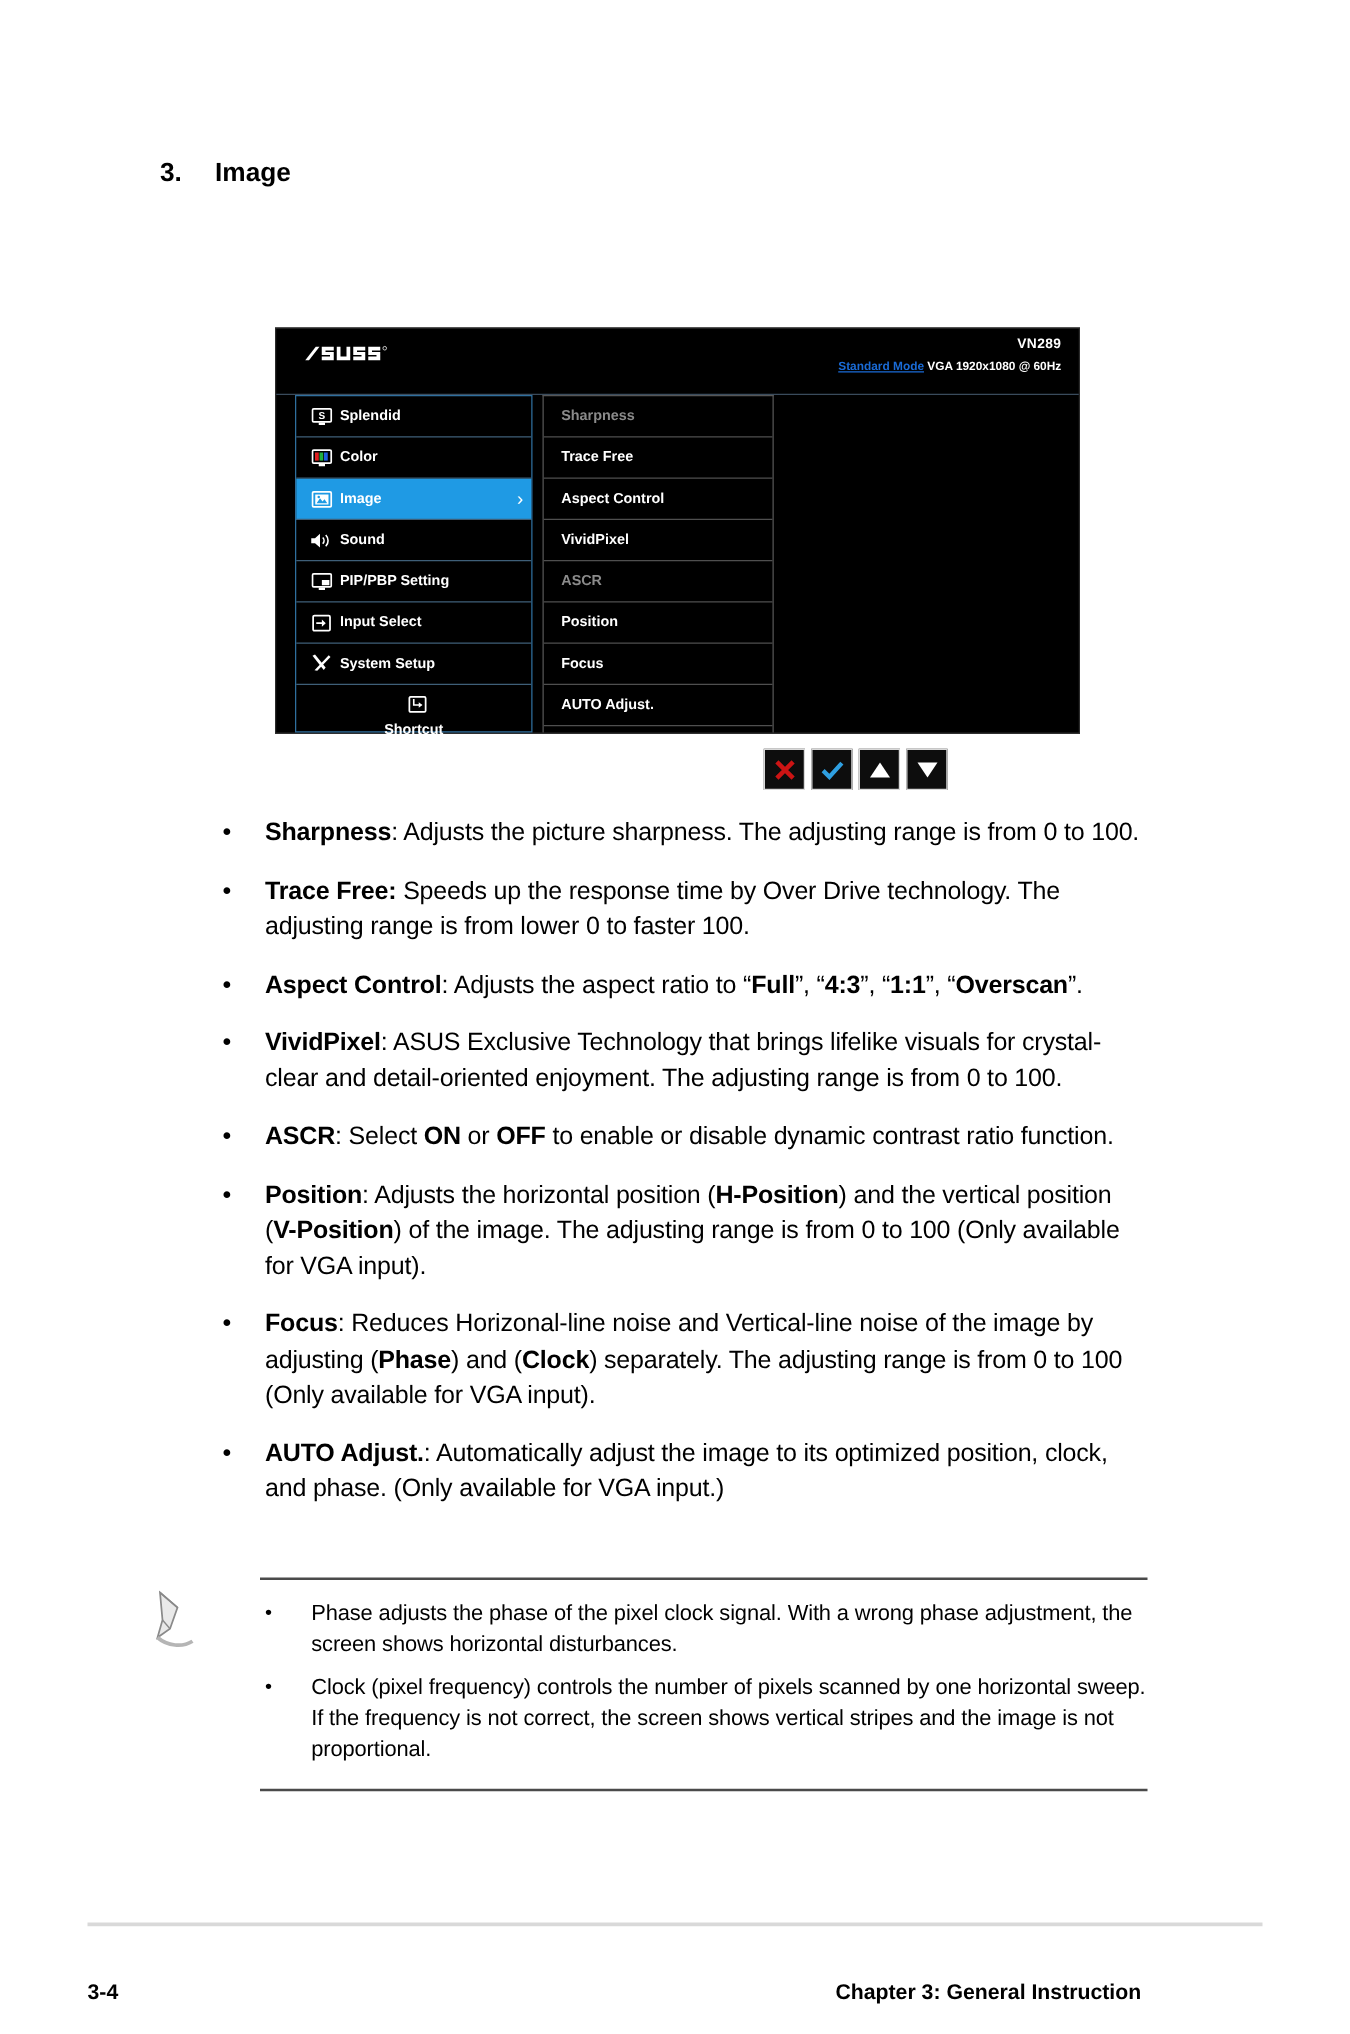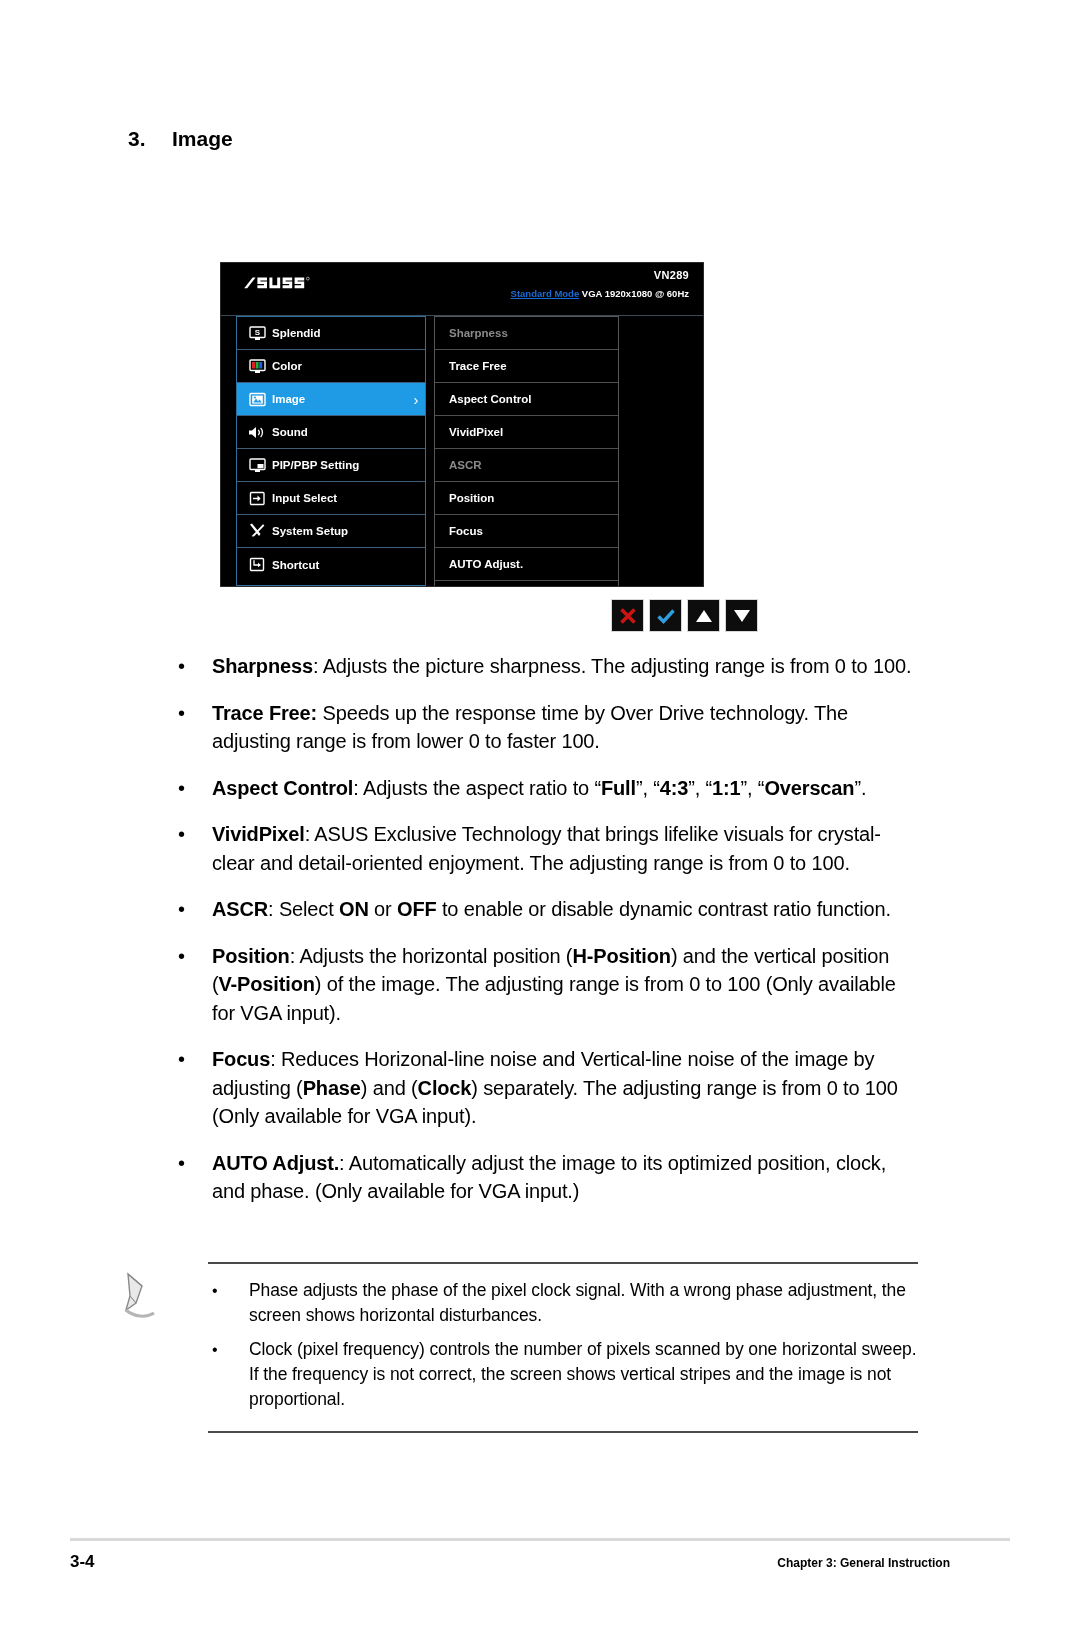--- a/index.html
+++ b/index.html
@@ -48,21 +48,21 @@
     font-size: 21.5px;
     line-height: 30px;
     letter-spacing: -0.1px;
   }
 
   
   .osd {
     position: absolute;
     left: 220px;
     top: 262px;
-    width: 484px;
+    width: 644px;
     height: 325px;
     background: #000000;
     border: 1px solid #2b2b2b;
     box-sizing: border-box;
   }
   .osd-header {
     position: relative;
     height: 52px;
     border-bottom: 1px solid #3a4b5c;
   }
@@ -127,21 +127,21 @@
     display: flex;
     align-items: center;
     border-bottom: 1px solid #4a4a4a;
     color: #ffffff;
     font-size: 11.5px;
     font-weight: bold;
     box-sizing: border-box;
     position: relative;
   }
   .osd-col-main .osd-item { border-bottom-color: #3f5f78; }
-  .osd-col-main .osd-item:last-child { border-bottom: none; }
+  .osd-col-main .osd-item:last-child { border-bottom: none; flex-direction: column; }
   .osd-col-sub .osd-item { padding-left: 14px; border-bottom: 1px solid #4f4f4f; }
   .osd-col-sub .osd-item.dim { color: #8b8b8b; }
 
   .osd-item.selected {
     background: #1f9ae4;
   }
   .osd-ico {
     width: 30px;
     flex: 0 0 30px;
     display: flex;
@@ -261,25 +261,26 @@
     left: 70px;
     top: 1552px;
     width: 940px;
     display: flex;
     justify-content: space-between;
     align-items: baseline;
   }
   .footer-page {
     font-size: 17px;
     font-weight: bold;
+    margin-top: 32px;
   }
   .footer-chapter {
-    font-size: 12px;
-    font-weight: bold;
-    margin-right: 60px;
+    font-size: 17px;
+    font-weight: bold;
+    margin-right: 97px;
   }
 </style>
 </head>
 <body>
 
 <div class="page">
 
   <div class="section-head">
     <span class="section-num">3.</span>
     <span class="section-title">Image</span>

